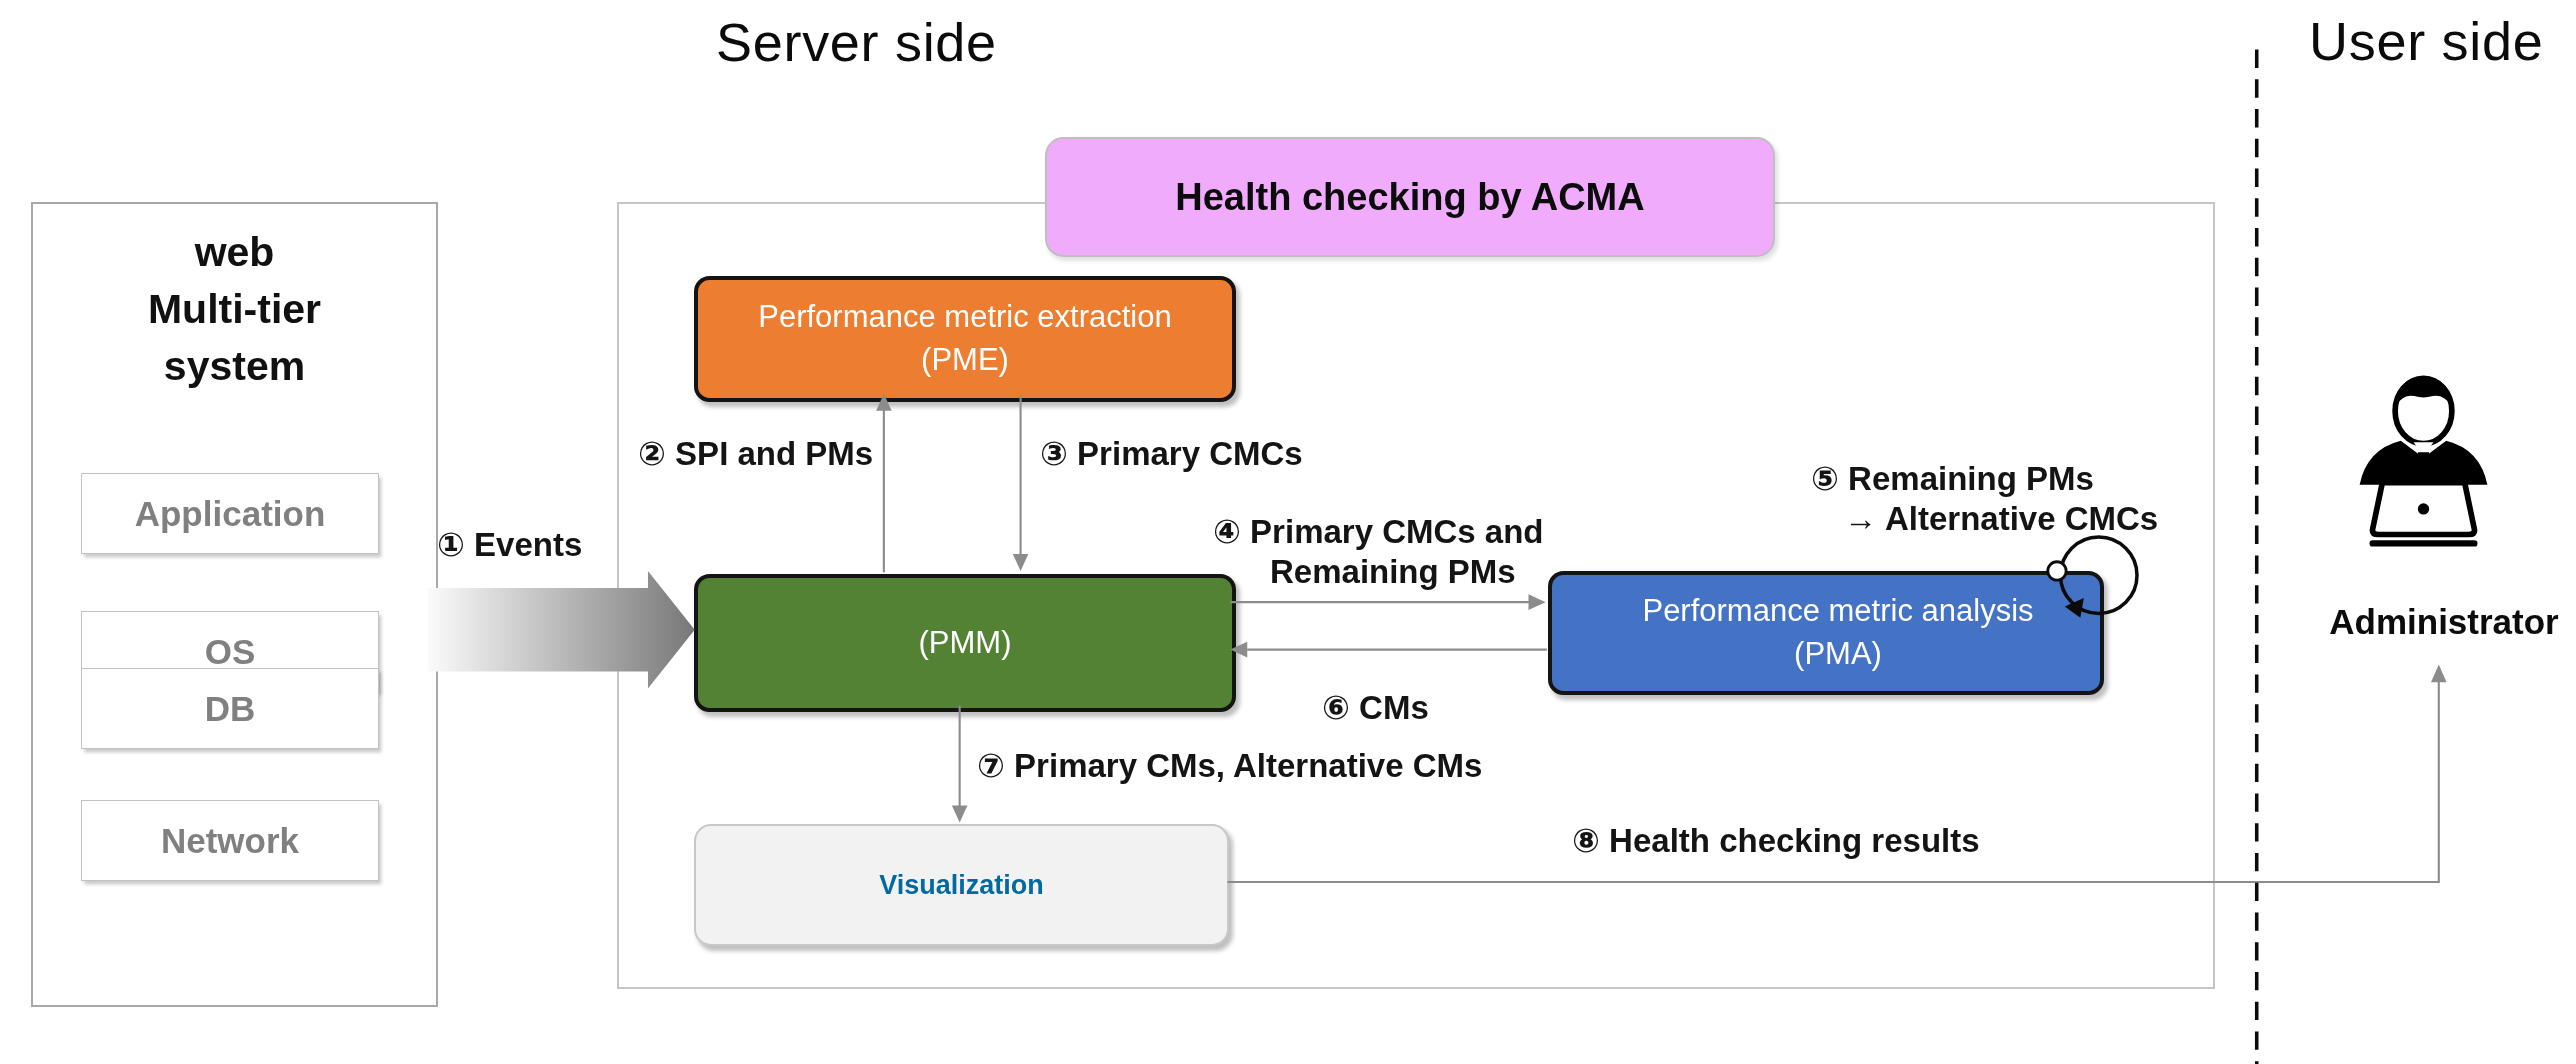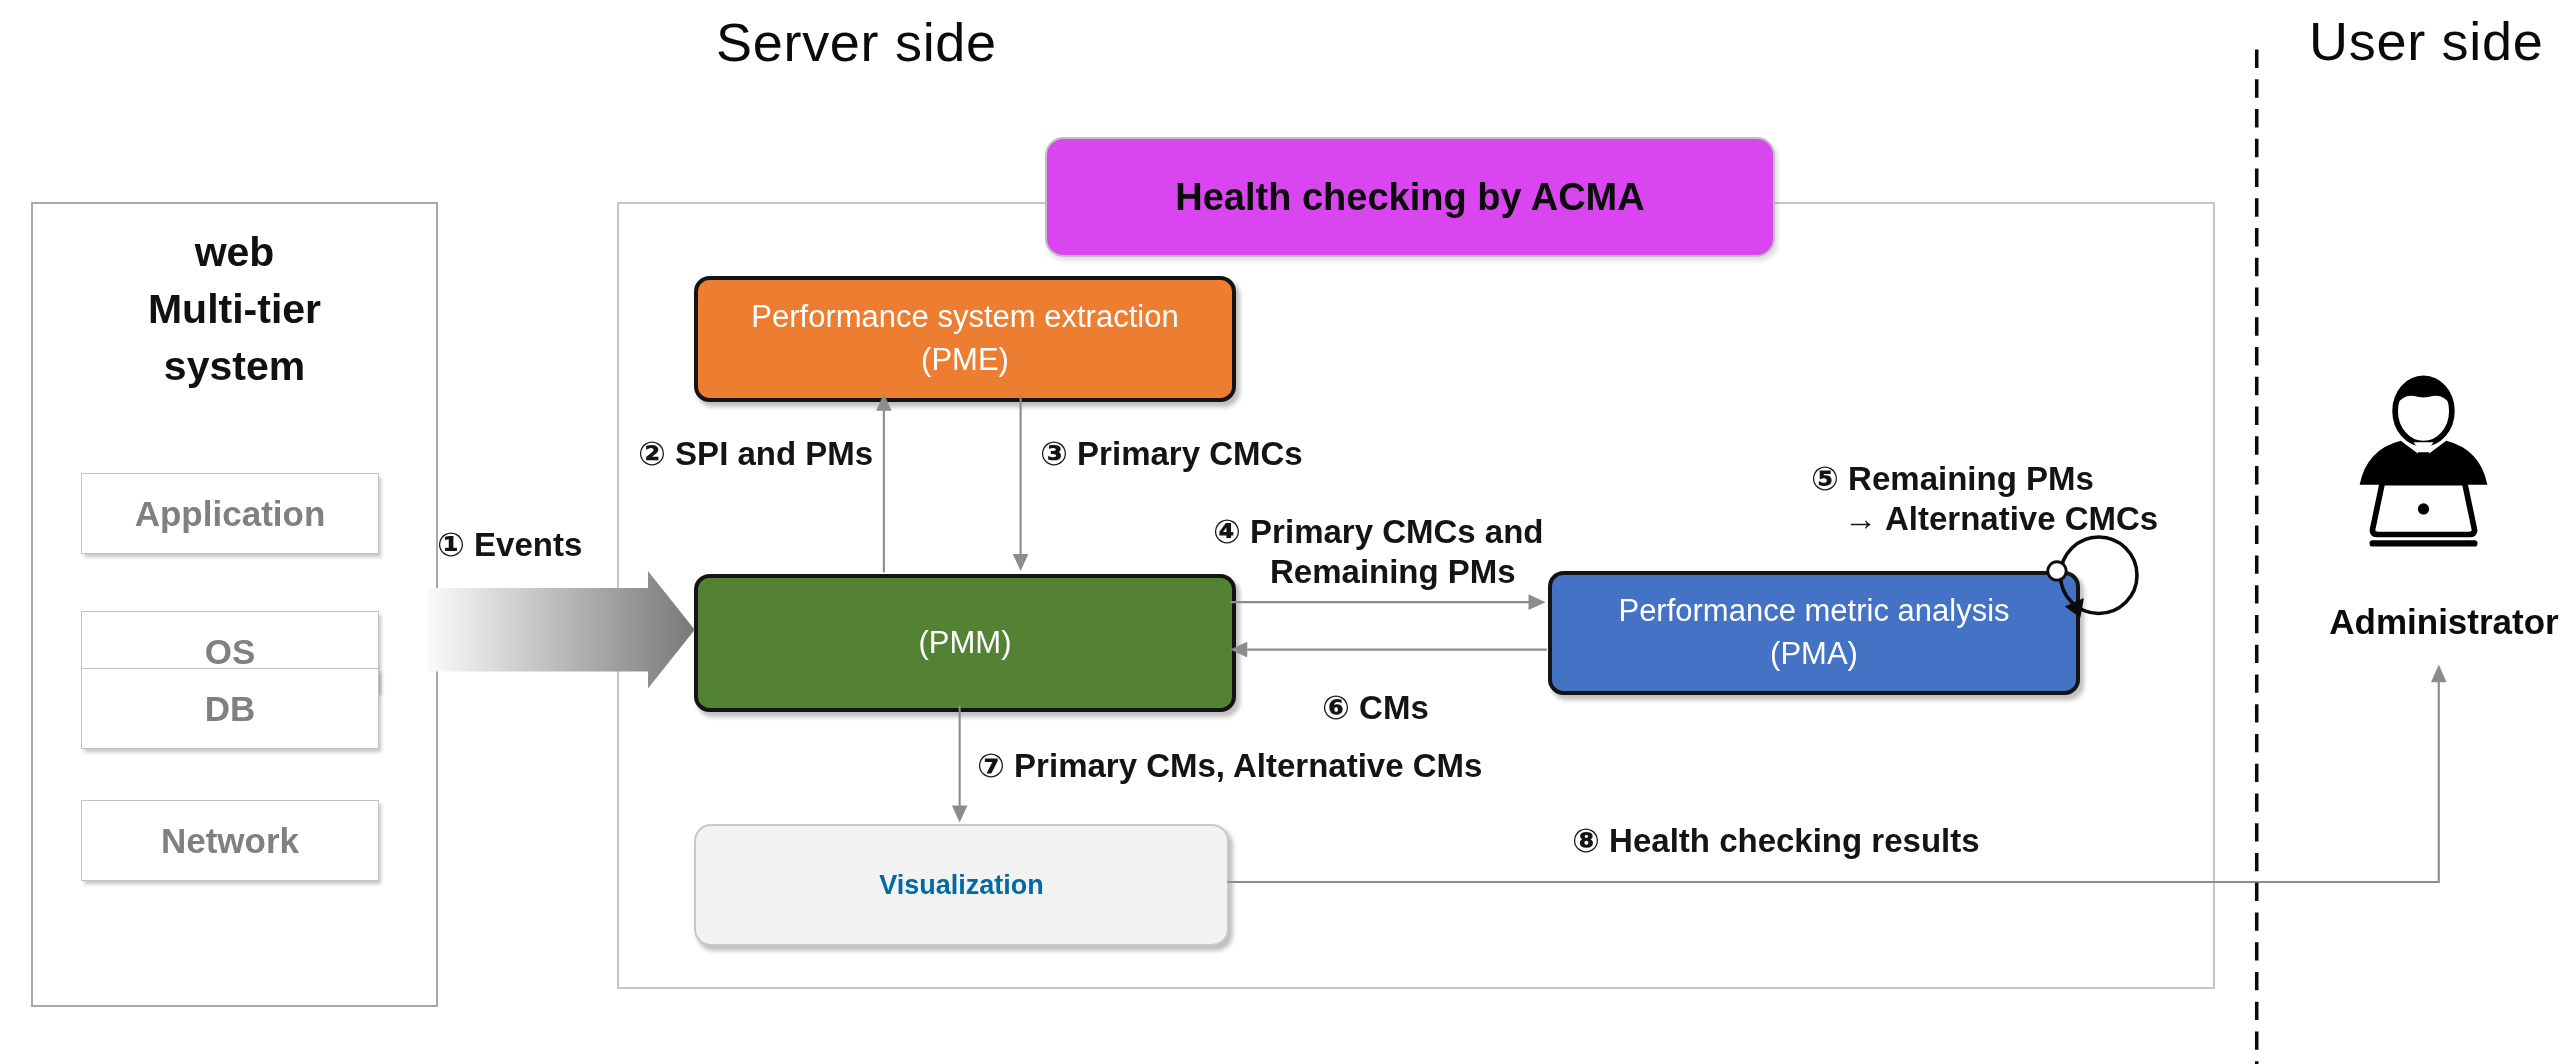--- a/index.html
+++ b/index.html
@@ -15,21 +15,21 @@
   .big-frame{background:transparent;border:2.8px solid #C6C6C6;}
   .mt-frame{background:#ffffff;border:2.1px solid #A8A8A8;}
   .mt-title{width:100%;text-align:center;font-size:41px;font-weight:700;color:#111;line-height:57px;}
   .tier-box{
     width:296px;height:79px;background:#ffffff;border:1.4px solid #C2C2C2;
     box-shadow:2.8px 3.5px 3.5px rgba(0,0,0,0.22);
     display:flex;align-items:center;justify-content:center;
     font-size:35px;font-weight:700;color:#808080;
   }
   .health-box{
-    width:726px;height:116px;background:#d946ef;border:2.8px solid #BFBFBF;border-radius:18.4px;
+    width:726px;height:116px;background:#f0abfc;border:2.8px solid #BFBFBF;border-radius:18.4px;
     box-shadow:2.8px 3.5px 4.3px rgba(0,0,0,0.12);
     display:flex;align-items:center;justify-content:center;
     font-size:38px;font-weight:700;color:#0c0c0c;z-index:12;
   }
   .proc-box{
     border:4.3px solid #141414;border-radius:15.6px;box-shadow:3.5px 4.3px 4.3px rgba(0,0,0,0.25);
     display:flex;flex-direction:column;align-items:center;justify-content:center;
     color:#ffffff;font-size:31px;font-weight:400;line-height:1.38;text-align:center;z-index:10;
   }
   .viz-box{
@@ -60,29 +60,29 @@
     </div>
     <div class="abs tier-box" style="left:48px;top:269px;">Application</div>
     <div class="abs tier-box" style="left:48px;top:379px;margin-top:28px;">OS</div>
     <div class="abs tier-box" style="left:48px;top:464px;">DB</div>
     <div class="abs tier-box" style="left:48px;top:596px;">Network</div>
   </div>
 
   <div class="abs health-box" style="left:1045px;top:137px;">Health checking by ACMA</div>
 
   <div class="abs proc-box" style="left: 694px; top: 276px; width: 534px; height: 118px; background-color: rgb(237, 125, 49);">
-    <div>Performance system extraction</div>
+    <div>Performance metric extraction</div>
     <div>(PME)</div>
   </div>
 
   <div class="abs proc-box" style="left: 694px; top: 574px; width: 534px; height: 130px; background-color: rgb(84, 130, 53);">
     <div>(PMM)</div>
   </div>
 
-  <div class="abs proc-box" style="left: 1548px; top: 571px; width: 524px; height: 116px; background-color: rgb(68, 114, 196);">
+  <div class="abs proc-box" style="left: 1548px; top: 571px; width: 524px; height: 116px; background-color: rgb(68, 114, 196); padding-left: 24px;">
     <div>Performance metric analysis</div>
     <div>(PMA)</div>
   </div>
 
   <div class="abs viz-box" style="left:694px;top:824px;">Visualization</div>
 
   <div class="abs flow-label" style="left:437px;top:525px;">① Events</div>
   <div class="abs flow-label" style="left:638px;top:434px;">② SPI and PMs</div>
   <div class="abs flow-label" style="left:1040px;top:434px;">③ Primary CMCs</div>
   <div class="abs flow-label" style="left:1213px;top:512px;">

